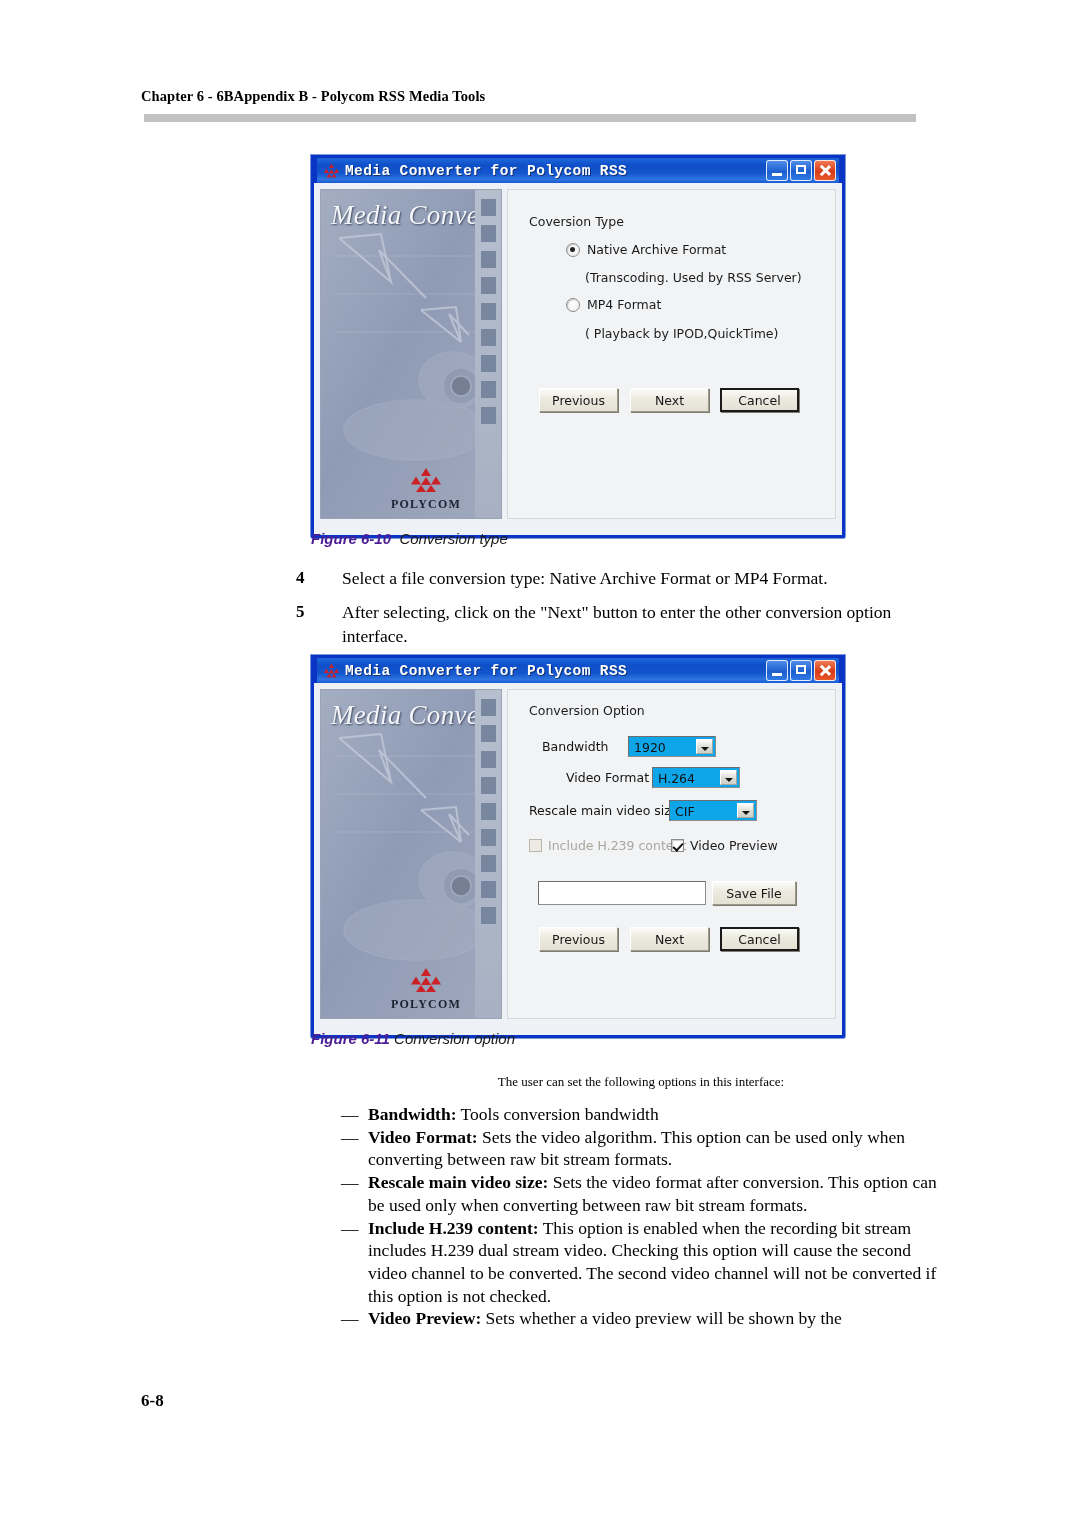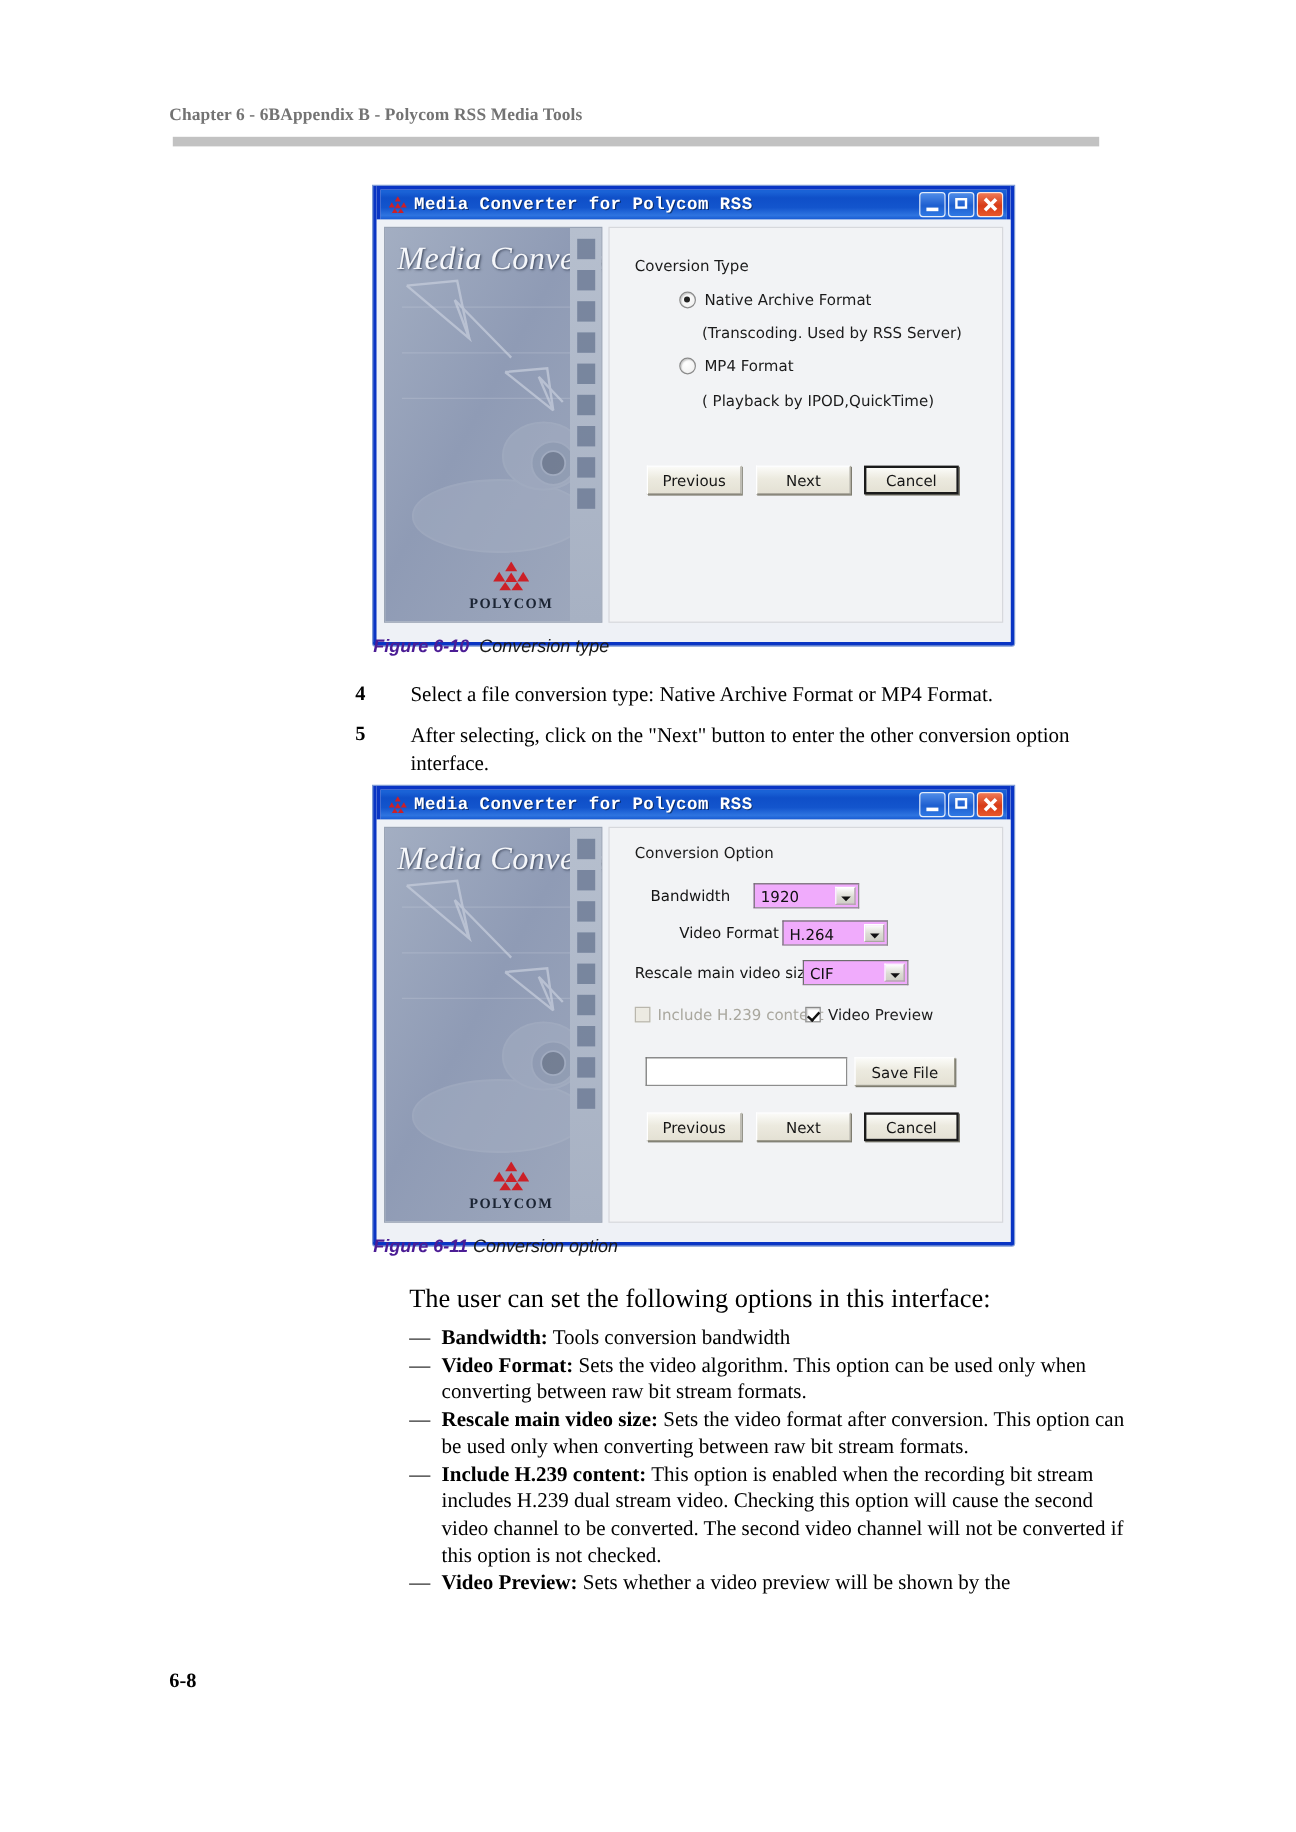--- a/index.html
+++ b/index.html
@@ -21,21 +21,21 @@
     position: absolute;
     left: 141px;
     top: 88px;
     width: 775px;
   }
   .page-header .chapter-title {
     font-family: "Liberation Serif", serif;
     font-weight: bold;
     font-size: 14.5px;
     letter-spacing: .1px;
-    color: #737373;
+    color: #000000;
     white-space: nowrap;
   }
   .header-rule {
     position: absolute;
     left: 144px;
     top: 114px;
     width: 772px;
     height: 8px;
     background: #c2c2c2;
   }
@@ -225,21 +225,21 @@
   }
   .field-label {
     font-family: "DejaVu Sans", sans-serif;
     font-size: 12.5px;
     color: #141414;
   }
   .combo {
     display: flex;
     align-items: stretch;
     height: 21px;
-    background: #f0abfc;
+    background: #0ea5e9;
     border: 1px solid #8d8d8d;
     border-top-color: #6d6d6d;
     border-left-color: #6d6d6d;
     box-sizing: border-box;
   }
   .combo .val {
     flex: 1 1 auto;
     padding: 1px 0 0 5px;
     font-family: "DejaVu Sans", sans-serif;
     font-size: 12.5px;
@@ -344,22 +344,23 @@
     font-size: 17.5px;
     line-height: 24px;
   }
 
   .intro {
     position: absolute;
     left: 341px;
     top: 1070px;
     width: 600px;
     font-family: "Liberation Serif", serif;
-    font-size: 22px;
+    font-size: 13px;
     line-height: 24px;
+    text-align: center;
   }
   .bullets {
     position: absolute;
     left: 341px;
     top: 1103px;
     width: 600px;
   }
   .bullet { display: flex; font-family: "Liberation Serif", serif; font-size: 17.5px; line-height: 22.7px; }
   .bullet .dash { flex: 0 0 27px; }
   .bullet .body { flex: 1 1 auto; }

